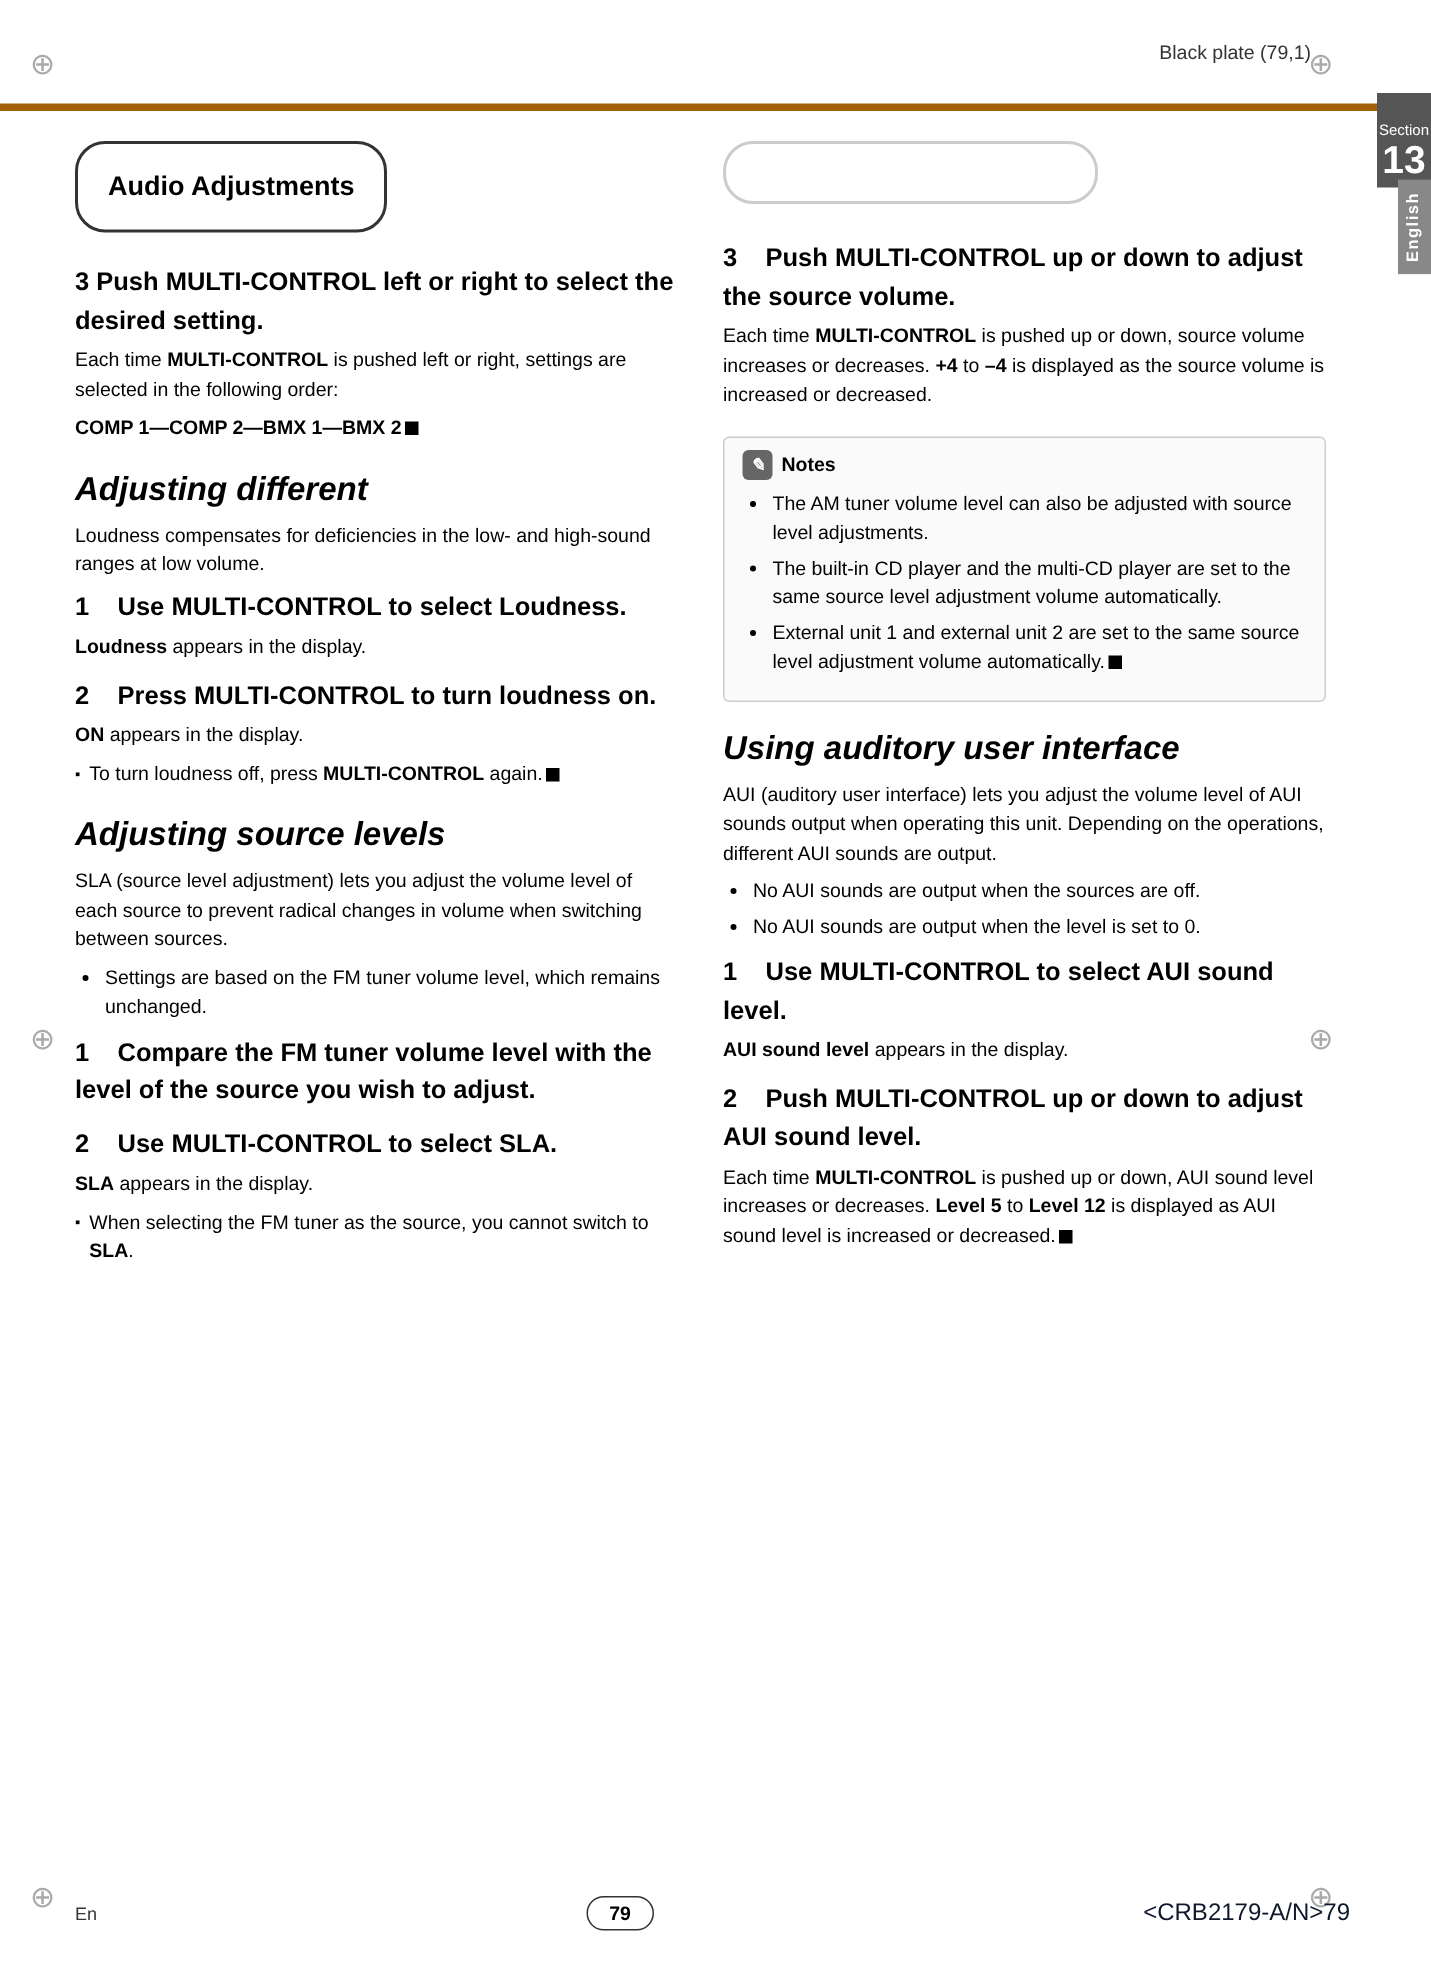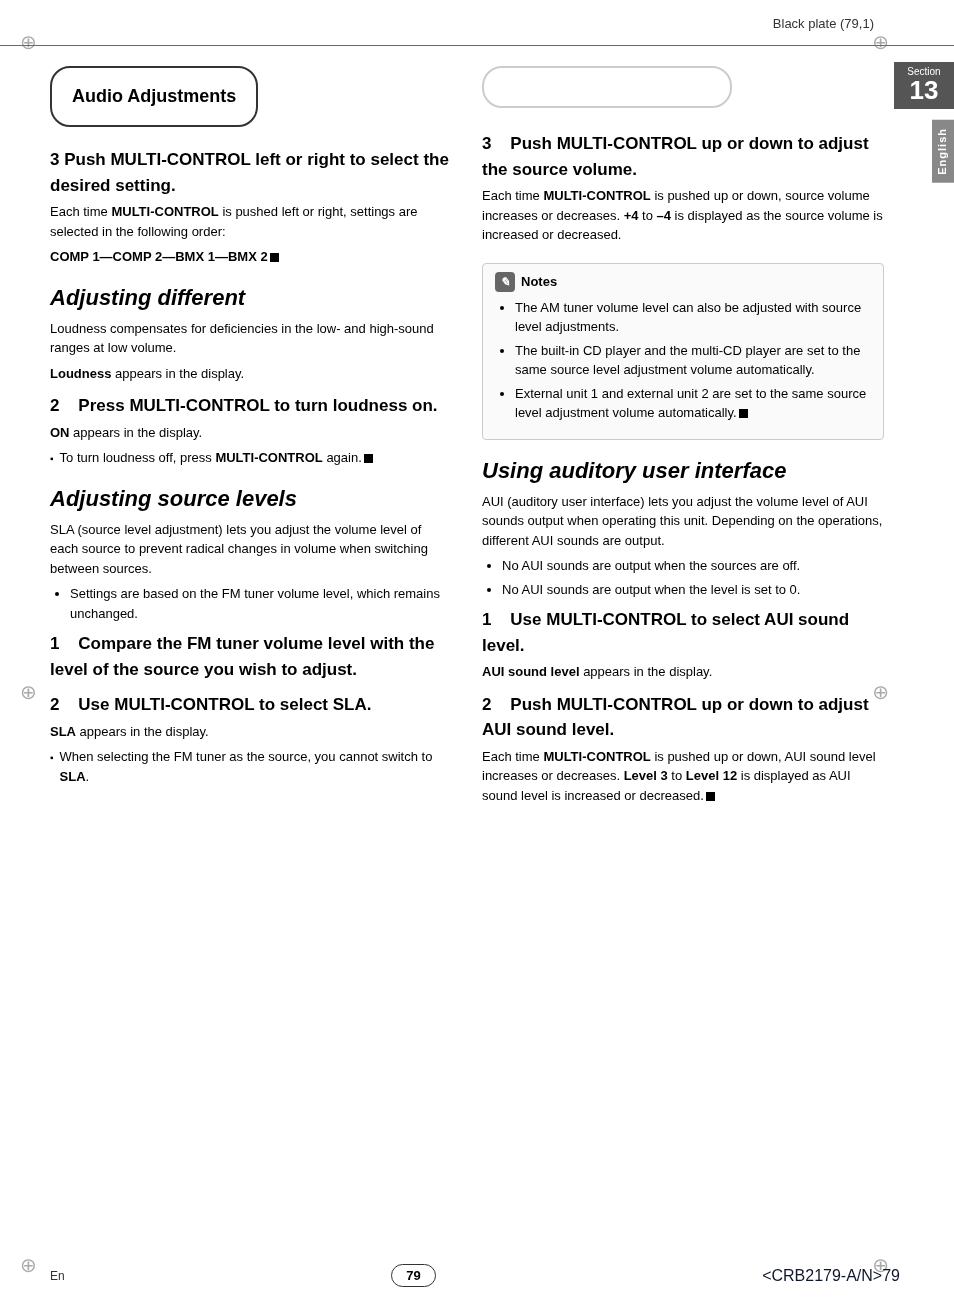--- a/index.html
+++ b/index.html
@@ -11,43 +11,43 @@
       width: 954px;
       min-height: 1307px;
       position: relative;
     }
 
     
     .header-bar {
       display: flex;
       justify-content: center;
       align-items: center;
-      height: 46px;
-      border-bottom: 1px solid #a16207;
+      height: 74px;
+      border-bottom: 5px solid #a16207;
       position: relative;
     }
     .header-plate-text {
       font-size: 13px;
       color: #333;
       position: absolute;
       right: 80px;
       top: 50%;
       transform: translateY(-50%);
     }
 
     
     .section-tab {
       position: absolute;
       top: 62px;
       right: 0;
-      width: 60px;
+      width: 36px;
       background: #555;
       color: #fff;
       text-align: center;
-      padding: 4px 0 6px 0;
+      padding: 20px 0 6px 0;
     }
     .section-label {
       font-size: 10px;
       color: #fff;
     }
     .section-number {
       font-size: 26px;
       font-weight: bold;
       color: #fff;
       line-height: 1;
@@ -319,20 +319,23 @@
       <p>
         <strong>COMP 1—COMP 2—BMX 1—BMX 2</strong><span class="end-square"></span>
       </p>
     </div>
 
     
     <div class="section-content">
       <h2 class="section-title">Adjusting different</h2>
       <p>Loudness compensates for deficiencies in the low- and high-sound ranges at low volume.</p>
 
+      <p class="step-heading">
+        1&nbsp;&nbsp;&nbsp;&nbsp;Use MULTI-CONTROL to select Loudness.
+      </p>
       <p>
         <strong>Loudness</strong> appears in the display.
       </p>
 
       <p class="step-heading" style="margin-top:10px;">
         2&nbsp;&nbsp;&nbsp;&nbsp;Press MULTI-CONTROL to turn loudness on.
       </p>
       <p>
         <strong>ON</strong> appears in the display.
       </p>
@@ -413,21 +416,21 @@
         1&nbsp;&nbsp;&nbsp;&nbsp;Use MULTI-CONTROL to select AUI sound level.
       </p>
       <p>
         <strong>AUI sound level</strong> appears in the display.
       </p>
 
       <p class="step-heading" style="margin-top:10px;">
         2&nbsp;&nbsp;&nbsp;&nbsp;Push MULTI-CONTROL up or down to adjust AUI sound level.
       </p>
       <p>
-        Each time <strong>MULTI-CONTROL</strong> is pushed up or down, AUI sound level increases or decreases. <strong>Level 3</strong> to <strong>Level 12</strong> is displayed as AUI sound level is increased or decreased.<span class="end-square"></span>
+        Each time <strong>MULTI-CONTROL</strong> is pushed up or down, AUI sound level increases or decreases. <strong>Level 5</strong> to <strong>Level 12</strong> is displayed as AUI sound level is increased or decreased.<span class="end-square"></span>
       </p>
     </div>
 
   </div>
 </div>
 
 <div class="footer">
   <span class="footer-en">En</span>
   <span class="footer-page">79</span>
   <span class="footer-code">&lt;CRB2179-A/N&gt;79</span>

